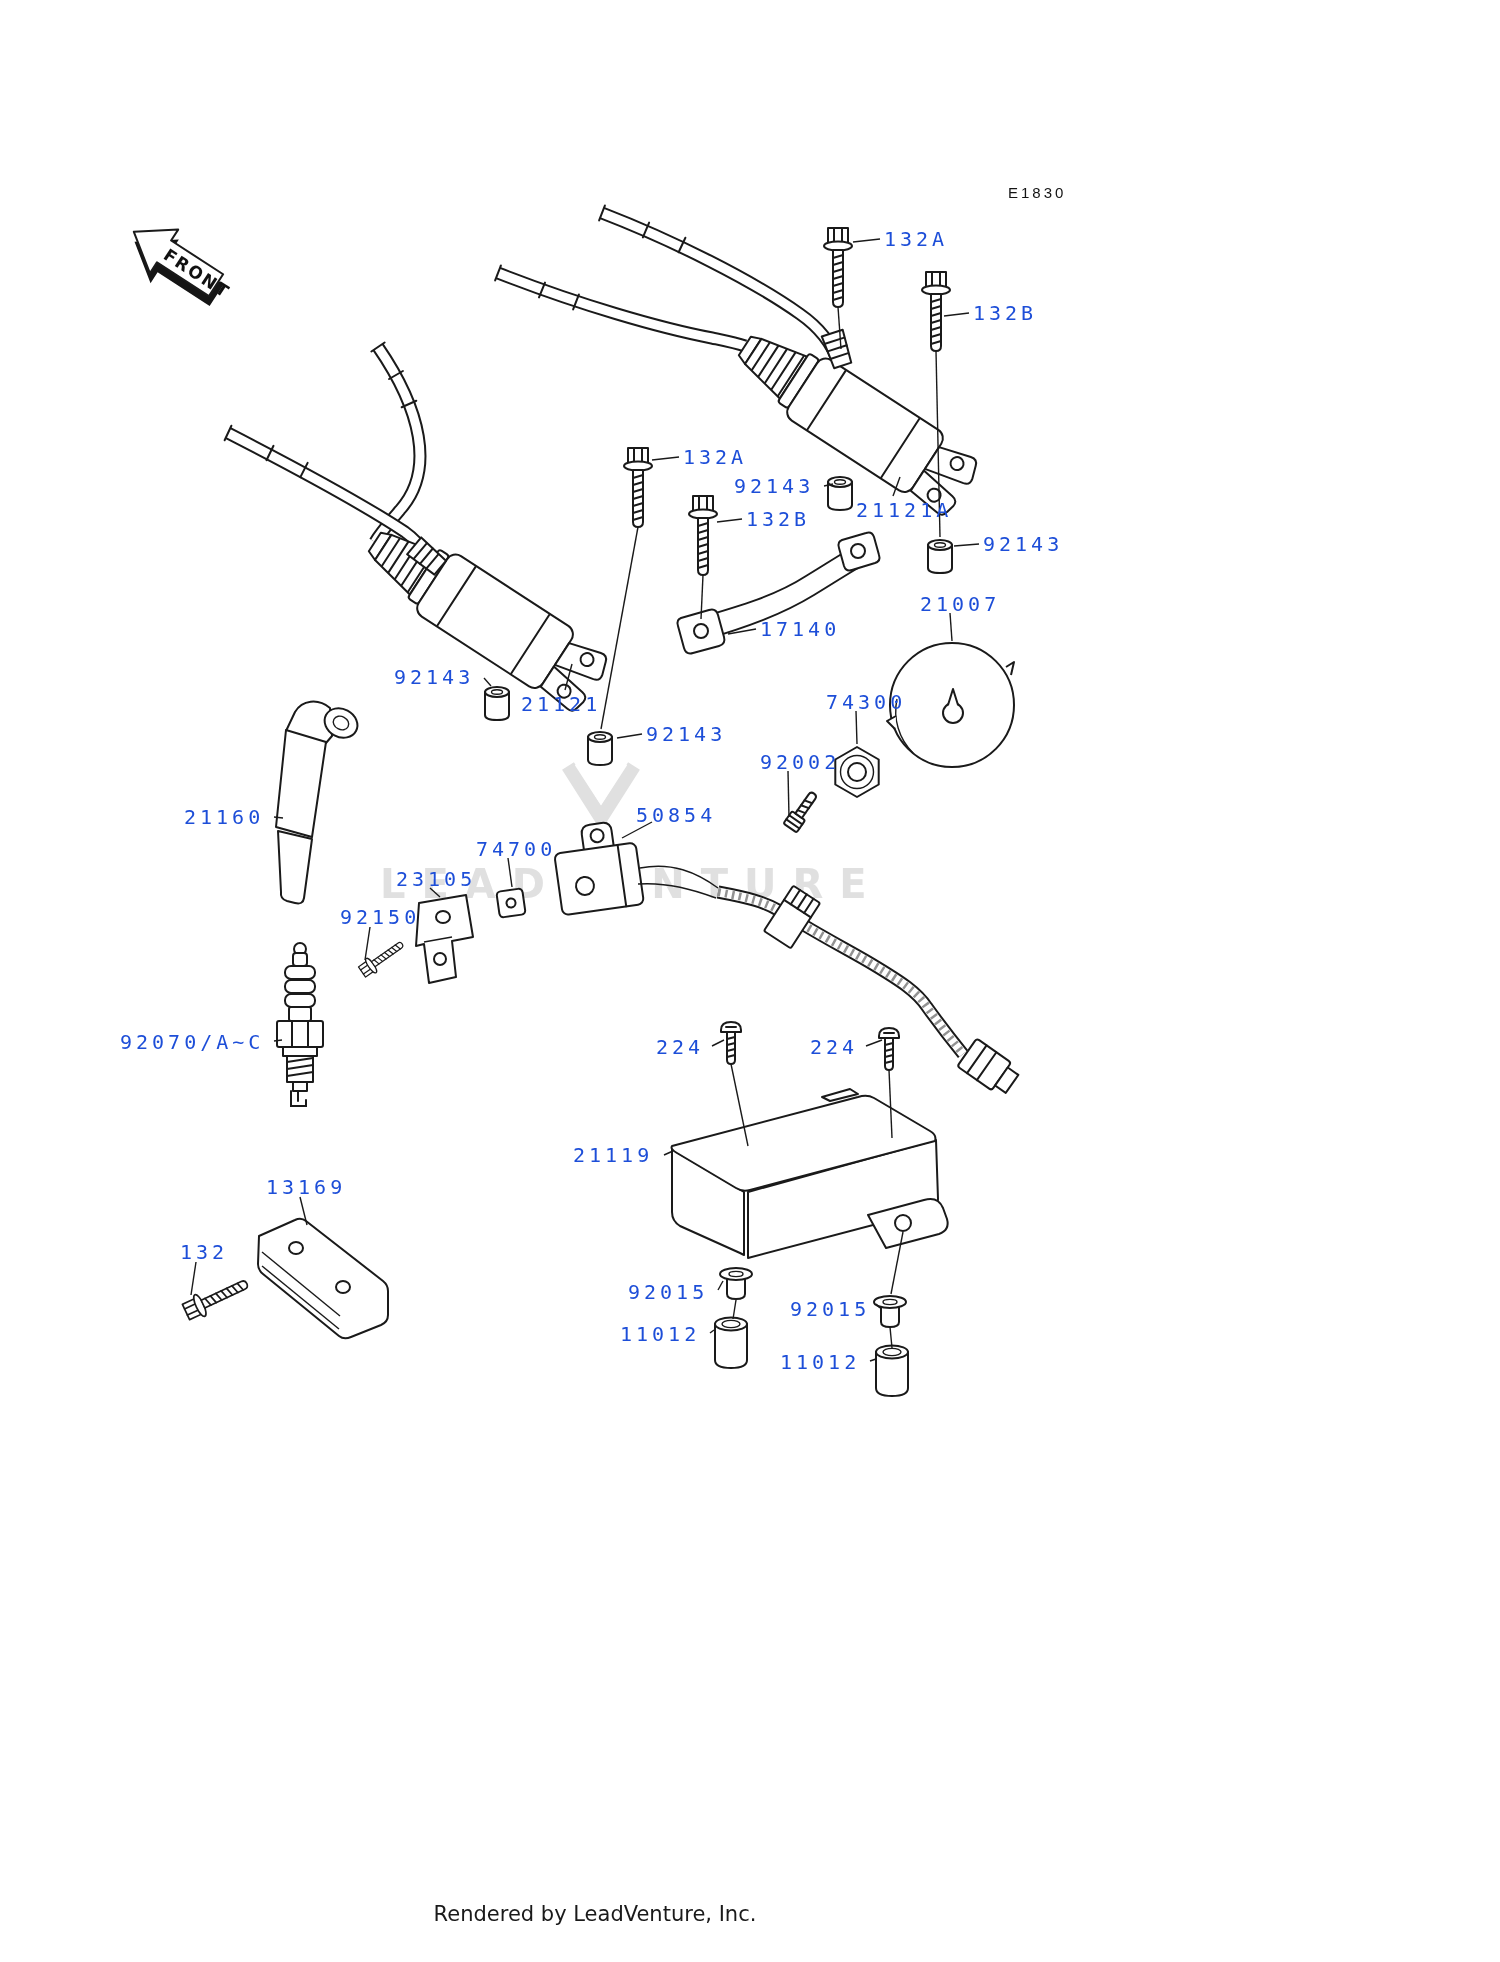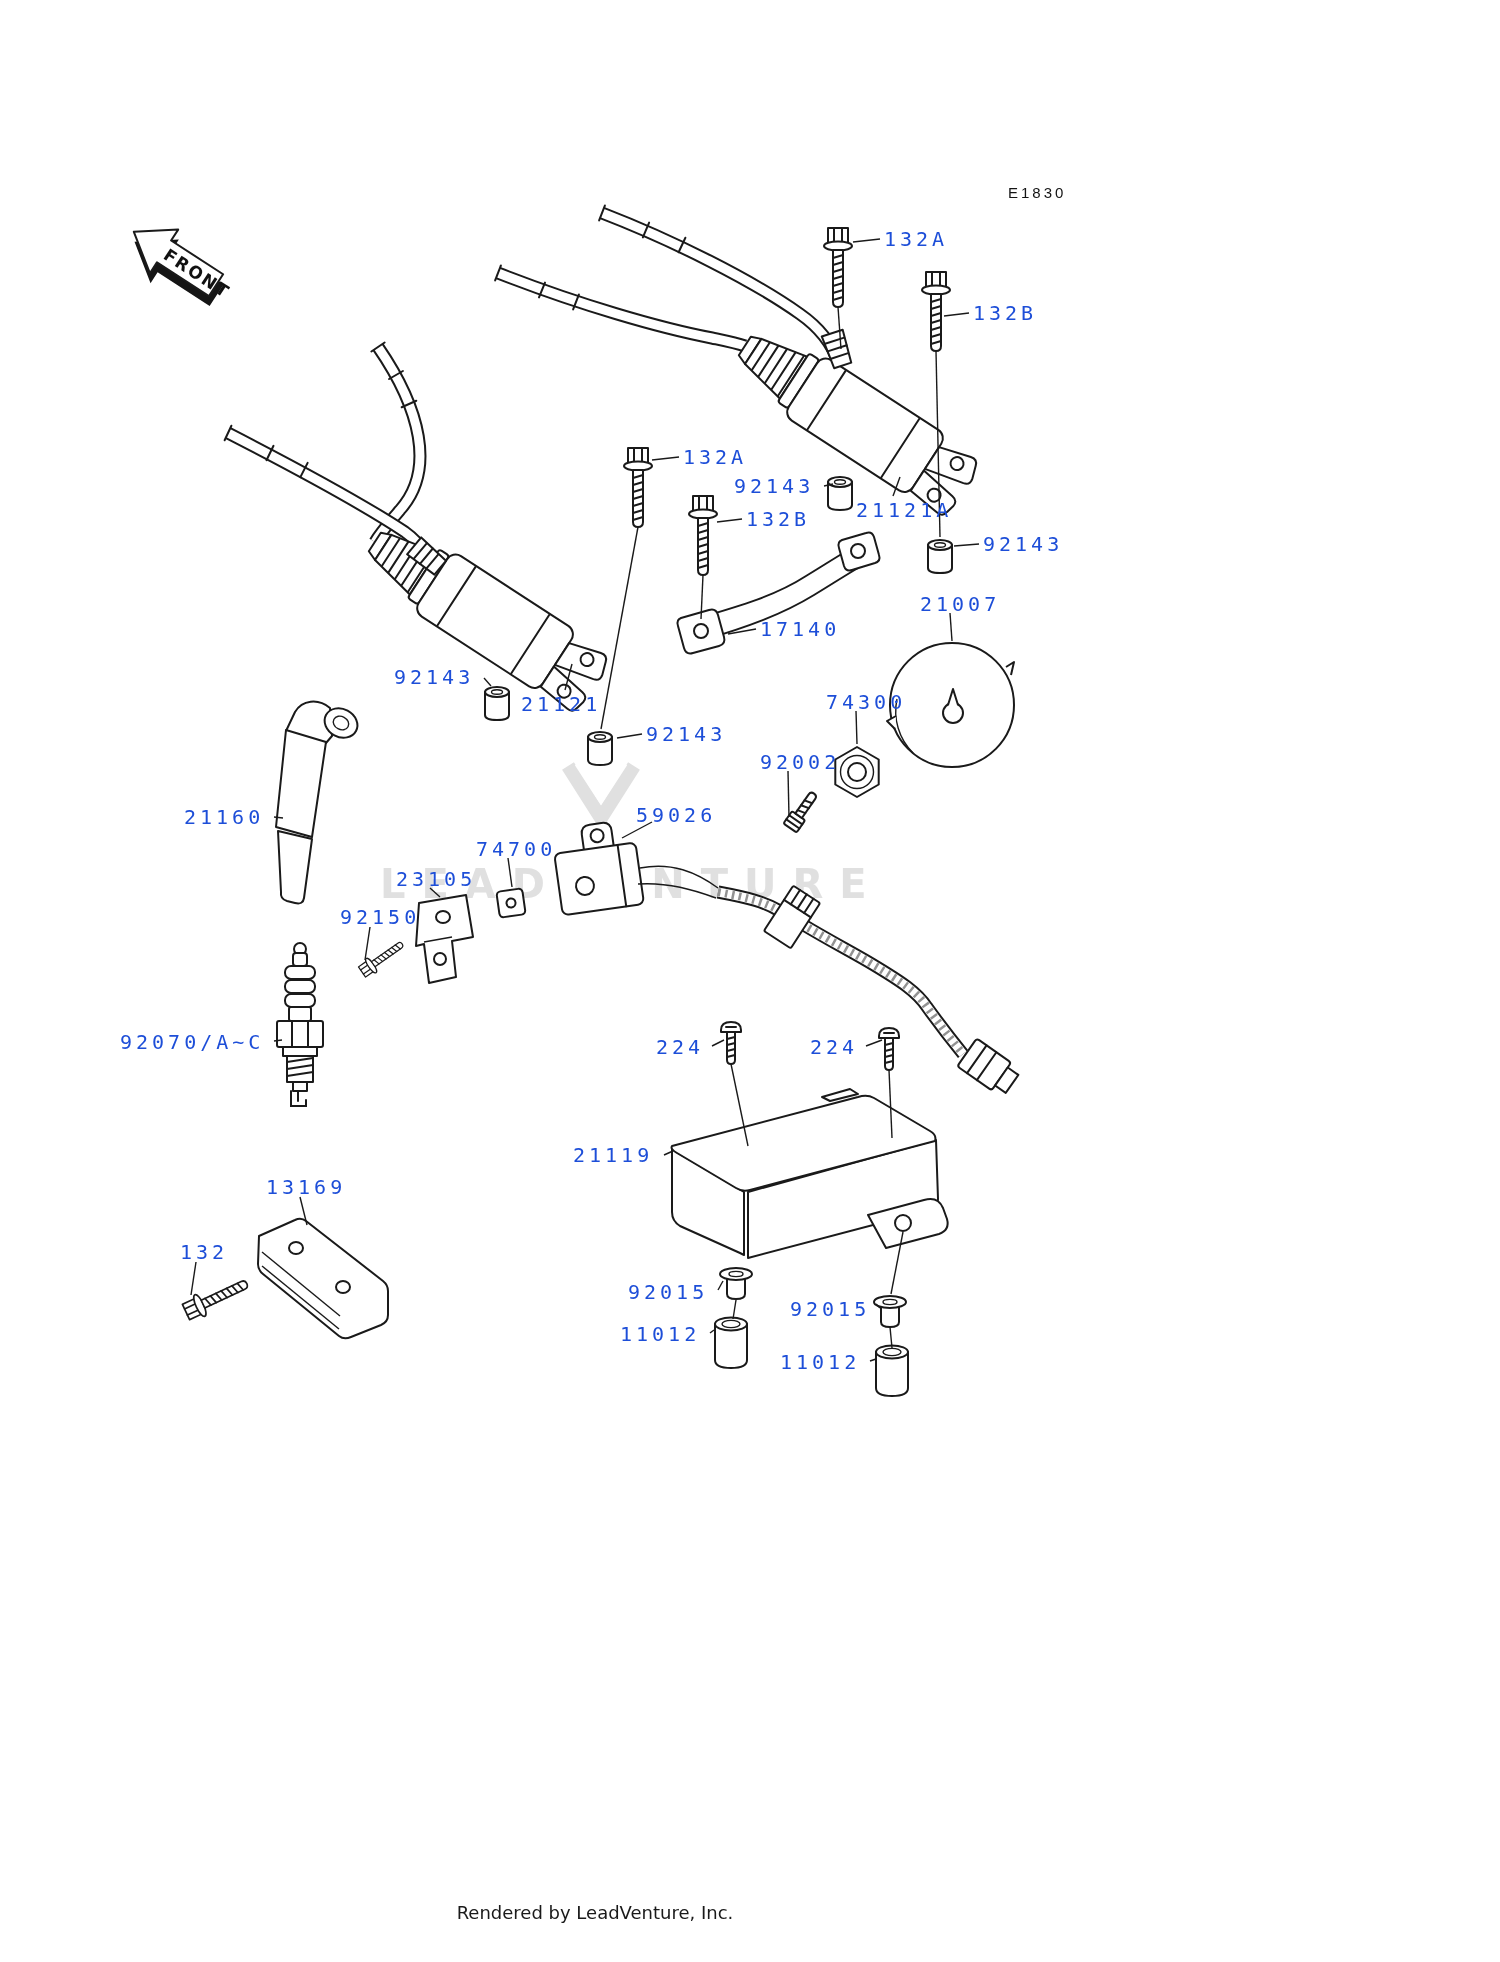--- a/index.html
+++ b/index.html
@@ -1,21 +1,21 @@
 <!DOCTYPE html>
 <html><head>
 <meta charset="utf-8">
 <style>
   *{margin:0;padding:0;box-sizing:border-box}
   html,body{background:#fff}
   .page{position:relative;width:1500px;height:1962px;background:#ffffff;overflow:hidden;font-family:"DejaVu Sans","Liberation Sans",sans-serif}
   .diagram-svg{position:absolute;left:0;top:0}
   .part-label{position:absolute;font-family:"DejaVu Sans Mono","Liberation Mono",monospace;font-size:20px;letter-spacing:4px;color:#1d4ed8;white-space:nowrap}
   .code-label{position:absolute;font-family:Liberation Sans, sans-serif;font-size:15px;letter-spacing:3px;color:#141414;white-space:nowrap}
-  .footer{position:absolute;left:595px;top:1902px;transform:translateX(-50%);font-size:18px;color:#1a1a1a;white-space:nowrap}
+  .footer{position:absolute;left:595px;top:1902px;transform:translateX(-50%);font-size:21px;color:#1a1a1a;white-space:nowrap}
   
   .ln{stroke:#1a1a1a;stroke-width:2;fill:none;stroke-linecap:round}
   .fw{fill:#ffffff;stroke:#1a1a1a;stroke-width:2;stroke-linejoin:round}
   .thin{stroke:#1a1a1a;stroke-width:1.4;fill:none}
   .wo{fill:none;stroke:#1a1a1a;stroke-width:13;stroke-linecap:butt}
   .wi{fill:none;stroke:#ffffff;stroke-width:9;stroke-linecap:butt}
   .tick{stroke:#1a1a1a;stroke-width:2;stroke-linecap:round}
   .braid{stroke:#4a4a4a;stroke-width:8;stroke-dasharray:2.5 4.5;fill:none;opacity:.6}
   .wm-text{font-family:"DejaVu Sans","Liberation Sans",sans-serif;font-size:40px;font-weight:bold;letter-spacing:16px;fill:#e0e0e0}
   .front-text{font-family:"DejaVu Sans","Liberation Sans",sans-serif;font-size:17px;font-weight:bold;letter-spacing:2px;fill:#111}
@@ -362,21 +362,21 @@
 <div class="part-label" style="left:856px;top:498px">21121A</div>
 <div class="part-label" style="left:746px;top:507px">132B</div>
 <div class="part-label" style="left:983px;top:532px">92143</div>
 <div class="part-label" style="left:920px;top:592px">21007</div>
 <div class="part-label" style="left:760px;top:617px">17140</div>
 <div class="part-label" style="left:394px;top:665px">92143</div>
 <div class="part-label" style="left:826px;top:690px">74300</div>
 <div class="part-label" style="left:521px;top:692px">21121</div>
 <div class="part-label" style="left:646px;top:722px">92143</div>
 <div class="part-label" style="left:760px;top:750px">92002</div>
-<div class="part-label" style="left:636px;top:803px">59026</div>
+<div class="part-label" style="left:636px;top:803px">50854</div>
 <div class="part-label" style="left:184px;top:805px">21160</div>
 <div class="part-label" style="left:476px;top:837px">74700</div>
 <div class="part-label" style="left:396px;top:867px">23105</div>
 <div class="part-label" style="left:340px;top:905px">92150</div>
 <div class="part-label" style="left:120px;top:1030px">92070/A~C</div>
 <div class="part-label" style="left:656px;top:1035px">224</div>
 <div class="part-label" style="left:810px;top:1035px">224</div>
 <div class="part-label" style="left:573px;top:1143px">21119</div>
 <div class="part-label" style="left:266px;top:1175px">13169</div>
 <div class="part-label" style="left:180px;top:1240px">132</div>

